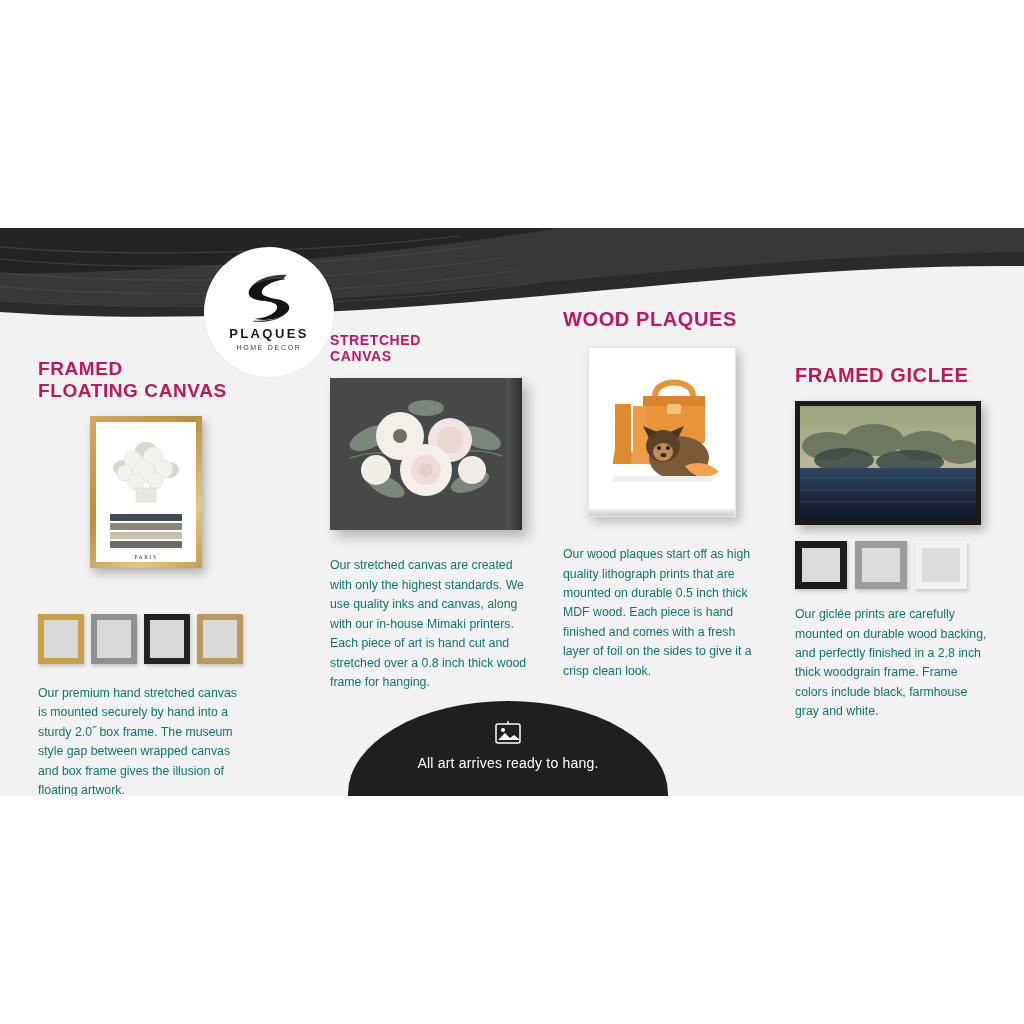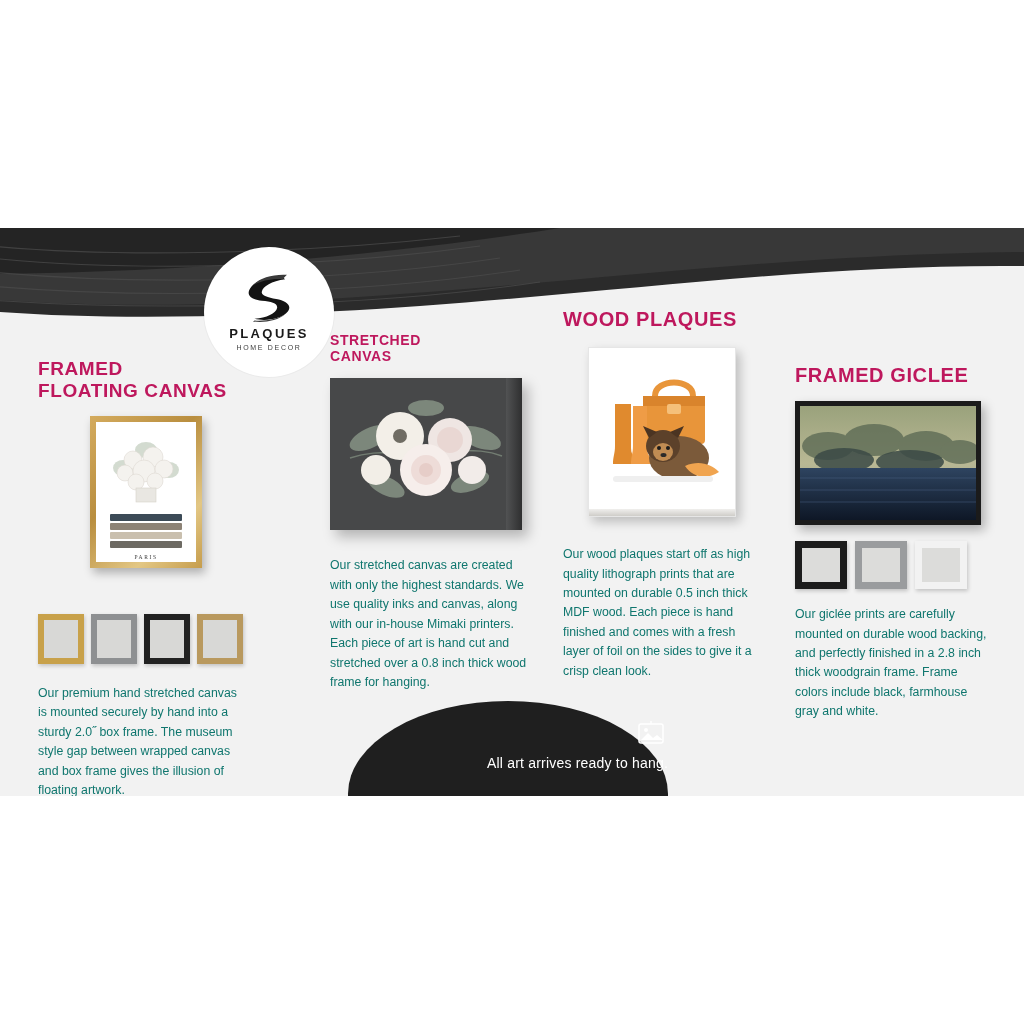--- a/index.html
+++ b/index.html
@@ -260,21 +260,21 @@
     left: 348px;
     top: 473px;
     width: 320px;
     height: 95px;
     background: #1f1f1f;
     border-top-left-radius: 190px 110px;
     border-top-right-radius: 190px 110px;
     color: #ffffff;
     display: flex;
     flex-direction: column;
-    align-items: flex-end;
+    align-items: center;
     justify-content: flex-start;
     padding-top: 18px;
     box-sizing: border-box;
   }
   .banner-text {
     font-family: "Liberation Sans", sans-serif;
     font-size: 14px;
     color: #ffffff;
     margin-top: 8px;
     letter-spacing: 0.2px;

